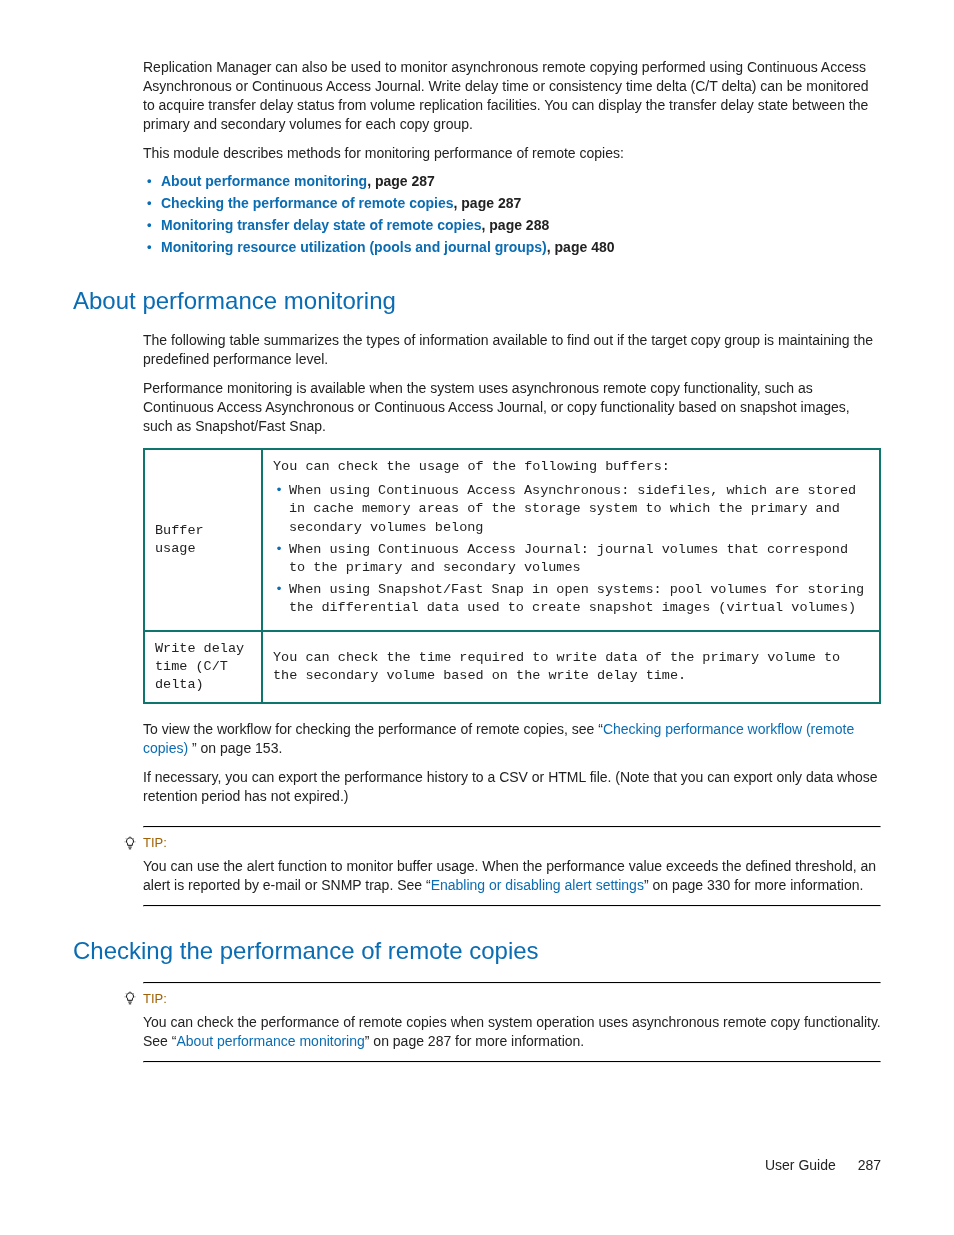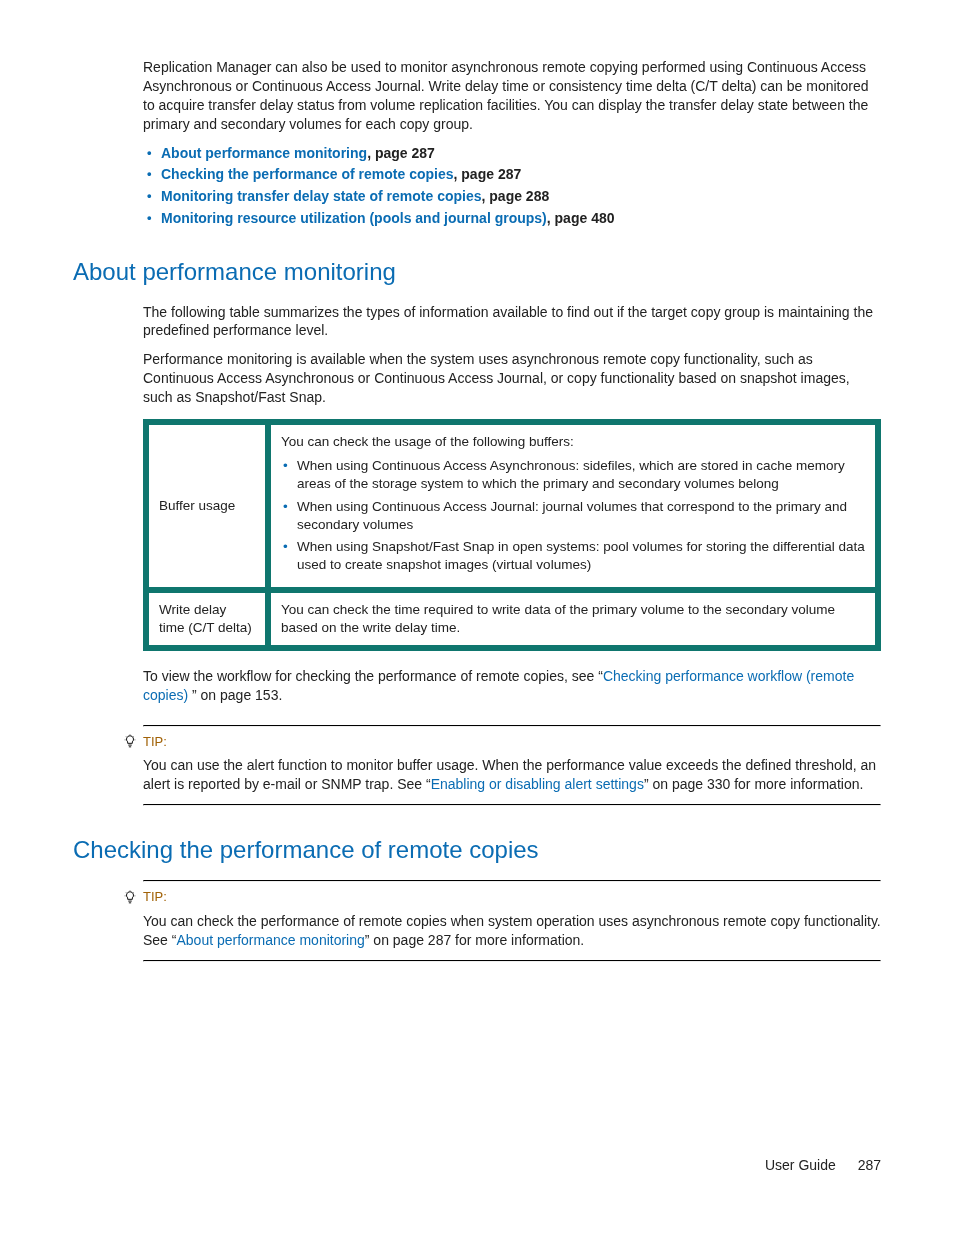--- a/index.html
+++ b/index.html
@@ -51,24 +51,25 @@
   .link {
     color: #0a6cb3;
   }
   table.info {
     border-collapse: collapse;
     width: 100%;
     margin: 12px 0 16px 0;
     border: 2px solid #000;
   }
   table.info td {
-    border: 6px solid #0f766e;
+    border: 2px solid #0f766e;
     padding: 8px 10px;
     vertical-align: middle;
     font-size: 13.5px;
+    font-family: Liberation Mono, monospace;
   }
   table.info td.label {
     width: 96px;
   }
   .inner-list {
     list-style: none;
     padding: 0;
     margin: 6px 0 0 0;
   }
   .inner-list li {
@@ -114,20 +115,21 @@
     margin-left: 18px;
   }
 </style>
 </head>
 <body>
 
 <div class="page">
 
   <div class="indent">
     <p>Replication Manager can also be used to monitor asynchronous remote copying performed using Continuous Access Asynchronous or Continuous Access Journal. Write delay time or consistency time delta (C/T delta) can be monitored to acquire transfer delay status from volume replication facilities. You can display the transfer delay state between the primary and secondary volumes for each copy group.</p>
+    <p>This module describes methods for monitoring performance of remote copies:</p>
     <ul class="bullets">
       <li><span class="link">About performance monitoring</span><span>, page 287</span></li>
       <li><span class="link">Checking the performance of remote copies</span><span>, page 287</span></li>
       <li><span class="link">Monitoring transfer delay state of remote copies</span><span>, page 288</span></li>
       <li><span class="link">Monitoring resource utilization (pools and journal groups)</span><span>, page 480</span></li>
     </ul>
   </div>
 
   <h2>About performance monitoring</h2>
 
@@ -151,20 +153,21 @@
       <tr>
         <td class="label">Write delay time (C/T delta)</td>
         <td>You can check the time required to write data of the primary volume to the secondary volume based on the write delay time.</td>
       </tr>
     </tbody>
       </table>
 
     <p>
       <span>To view the workflow for checking the performance of remote copies, see “</span><span class="link">Checking performance workflow (remote copies)  </span><span>” on page 153.</span>
     </p>
+    <p>If necessary, you can export the performance history to a CSV or HTML file. (Note that you can export only data whose retention period has not expired.)</p>
 
     <div class="tip-block">
       <hr class="rule">
       <div class="tip-head">
         <svg class="bulb" viewBox="0 0 24 24">
             <path fill="none" stroke="#000" stroke-width="1.6" d="M12 3a6 6 0 0 0-4 10.5V16h8v-2.5A6 6 0 0 0 12 3zM9 19h6M10 22h4M12 1v1M4 10H3m18 0h-1M5.5 4.5l.7.7m11.6-.7-.7.7"></path>
           </svg>
         <span class="tip-label">TIP:</span>
       </div>
       <p>

